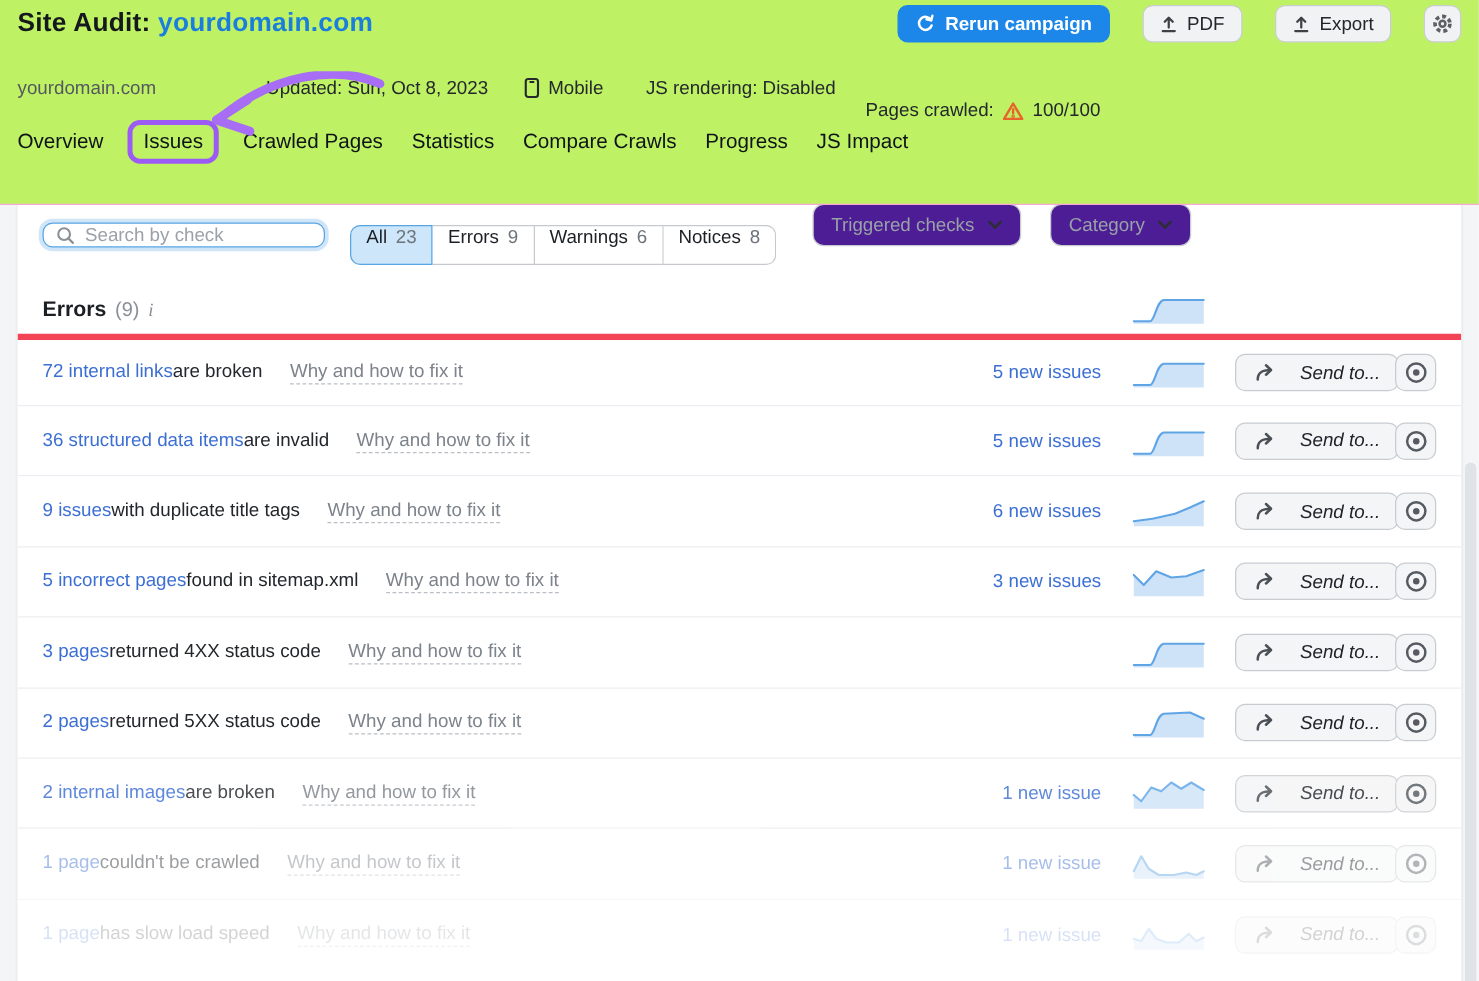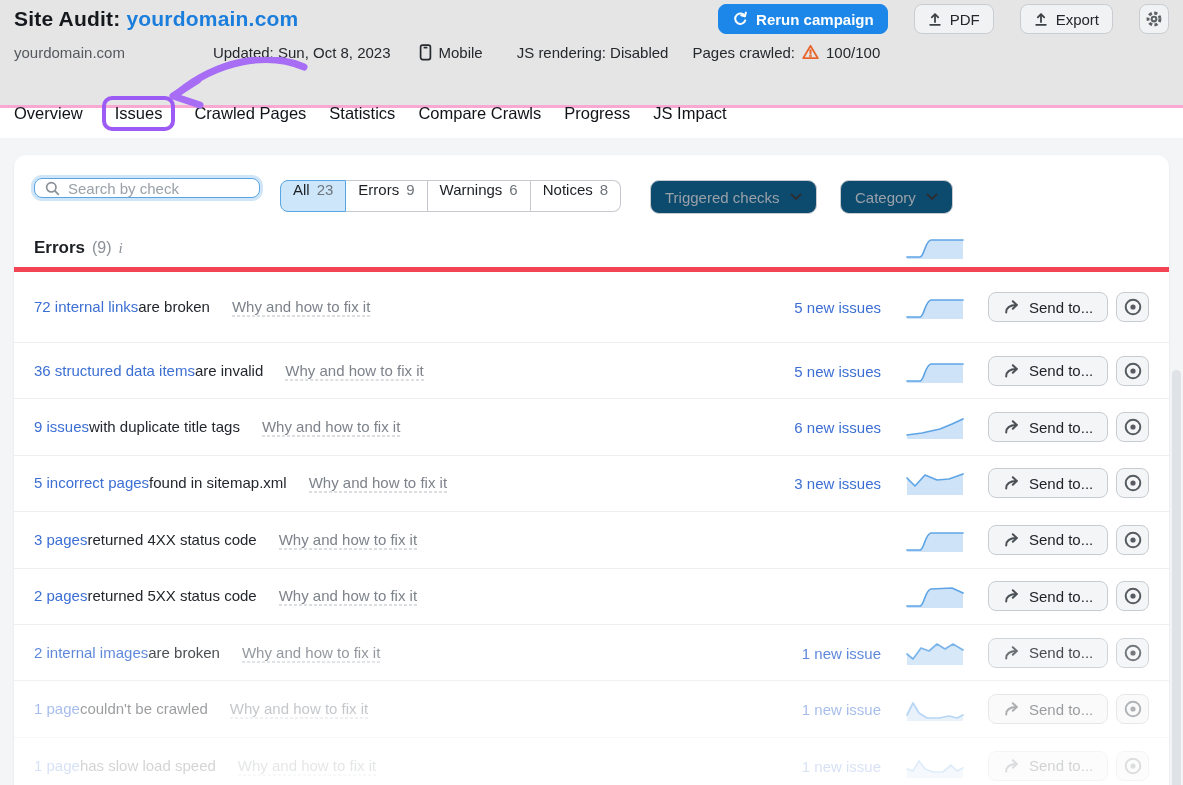--- a/index.html
+++ b/index.html
@@ -1,39 +1,39 @@
 <!DOCTYPE html>
 <html style="--accent: #1c87e8; --title-blue: #1b7edd; --link: #3c6fd3; --red: #f24455; --purple: #9d5bf5; --warn: #e8642c; --seg-bg: #cde6fa; --seg-border: #57a5e2;"><head>
 <meta charset="utf-8">
 <style>
   * { margin:0; padding:0; box-sizing:border-box; }
   html,body { width:1183px; height:785px; overflow:hidden; background:#fff;
               font-family:"Liberation Sans", sans-serif; }
 
   
-  .top { position:absolute; inset:0 0 auto 0; height:108px; background:#e5e5e5;
-         border-bottom:3px solid #f9a8d4; z-index:2; }
+  .top { position:absolute; inset:0 0 auto 0; height:164px; background:#bef264;
+         border-bottom:1px solid #f9a8d4; z-index:2; }
   .title-row { position:absolute; left:14px; top:7px; font-size:21px; font-weight:bold;
                color:#15181c; letter-spacing:.2px; }
   .title-domain { color:var(--title-blue); margin-left:6px; }
 
   .actions { position:absolute; right:14px; top:4px; display:flex; gap:26px; align-items:center; }
   .btn { display:inline-flex; align-items:center; gap:8px; height:30px; padding:0 13px;
          border-radius:8px; font-size:15px; cursor:pointer; white-space:nowrap; }
   .btn-primary { background:var(--accent); color:#fff; border:1px solid var(--accent); font-weight:bold; }
   .btn-gray { background:#f1f2f4; color:#23262a; border:1px solid #c9cdd1; }
   .btn-icon { width:30px; padding:0; justify-content:center; }
 
   .meta { position:absolute; left:14px; top:44px; display:flex; align-items:center;
           font-size:15px; color:#25282d; }
   .meta .dom { color:#55595f; }
   .m-updated { margin-left:88px; }
   .m-mobile  { margin-left:28px; display:inline-flex; align-items:center; gap:7px; }
   .m-js      { margin-left:34px; }
-  .m-pages   { margin-left:24px; display:inline-flex; gap:7px; }
+  .m-pages   { margin-left:24px; display:inline-flex; align-items:center; gap:7px;margin-top:36px; }
 
   
   .tabs { position:absolute; left:14px; top:96px; display:flex; align-items:center; gap:23px;
           font-size:16.5px; color:#101419; }
   .tab { padding:8px 0; cursor:pointer; white-space:nowrap; }
   .tab-issues { position:relative; padding:8px 13px; margin:0 -4px; }
   .tab-issues::after { content:""; position:absolute; inset:0; border:4px solid var(--purple);
                        border-radius:10px; pointer-events:none; }
   .annot-arrow { position:absolute; left:162px; top:57px; pointer-events:none; z-index:3; }
 
@@ -53,52 +53,52 @@
 
   .segs { position:absolute; left:266px; top:25px; display:flex; height:32px; }
   .seg { display:flex; gap:7px; padding:0 12px; font-size:15px; color:#1c2024;
          background:#fff; border:1px solid #c6cacf; border-left:none; cursor:pointer; white-space:nowrap; }
   .seg:first-child { border-left:1px solid #c6cacf; border-radius:8px 0 0 8px; }
   .seg:last-child  { border-radius:0 8px 8px 0; }
   .seg .cnt { color:#6e747b; }
   .seg.sel { background:var(--seg-bg); border:1px solid var(--seg-border); margin-left:-1px; z-index:1; }
   .seg.sel:first-child { margin-left:0; }
 
-  .pill { position:absolute; top:25px; height:32px; display:inline-flex; align-items:center; gap:10px;
-          padding:16px 14px; border:1px solid #c8ccd1; border-radius:9px; background:#0c4a6e;
+  .pill { position:absolute; top:8px; height:32px; display:inline-flex; align-items:center; gap:10px;
+          padding:16px 14px; border:1px solid #c8ccd1; border-radius:9px; background:#4c1d95;
           font-size:15px; color:#9aa1a8; cursor:pointer; white-space:nowrap; }
   .pill-triggered { left:636px; }
   .pill-category  { left:826px; }
 
   
   .sect { position:absolute; left:20px; top:83px; display:flex; align-items:baseline; gap:7px; }
   .sect .t { font-size:17px; font-weight:bold; color:#1b1e23; }
   .sect .c { font-size:16px; color:#8a9097; }
   .sect .i { font-size:15px; color:#8a9097; font-style:italic;
              font-family:"Liberation Serif", serif; cursor:pointer; }
   .hdr-spark { position:absolute; left:892px; top:79px; }
   .redline { position:absolute; left:0; top:112px; width:100%; height:5px; background:var(--red); }
 
   
   .rows { position:absolute; left:0; top:117px; width:100%; }
   .row { position:relative; height:56.4px; border-bottom:1px solid #eceef1; font-size:15px; }
-  .row:first-child { height:71px; }
+  .row:first-child { height:53px; }
   .row .lhs { position:absolute; left:20px; top:50%; transform:translateY(-50%);
               display:flex; align-items:baseline; white-space:nowrap; }
   .row a.chk { color:var(--link); text-decoration:none; cursor:pointer; }
   .row .rest { color:#23272c; }
   .row .fix { margin-left:22px; color:#7d838b; border-bottom:1px dashed #b9bec5;
               padding-bottom:1px; cursor:pointer; }
   .row .new { position:absolute; right:288px; top:50%; transform:translateY(-50%);
               color:var(--link); cursor:pointer; white-space:nowrap; }
   .row .spark { position:absolute; left:892px; top:50%; transform:translateY(-50%); }
   .row .send { position:absolute; left:974px; top:50%; transform:translateY(-50%);
-               height:30px; display:inline-flex; align-items:center; gap:9px; padding:0 14px;
+               height:30px; display:inline-flex; align-items:center; gap:20px; padding:0 14px;
                background:#f4f5f6; border:1px solid #c8ccd0; border-radius:8px;
-               font-size:15px; color:#20242a; cursor:pointer; white-space:nowrap; }
+               font-size:15px; color:#20242a; cursor:pointer; white-space:nowrap;font-style:italic; }
   .row .eye { position:absolute; left:1102px; top:50%; transform:translateY(-50%);
               width:33px; height:30px; display:inline-flex; align-items:center; justify-content:center;
               background:#f4f5f6; border:1px solid #c8ccd0; border-radius:8px; cursor:pointer; }
   .row:nth-child(7) { opacity:.82; }
   .row:nth-child(8) { opacity:.45; }
   .row:nth-child(9) { opacity:.20; border-bottom:none; }
 
   .scrollbar { position:absolute; right:2px; top:232px; width:9px; height:553px;
                background:#dfe2e6; border-radius:5px 5px 0 0; }
   svg { display:block; }

